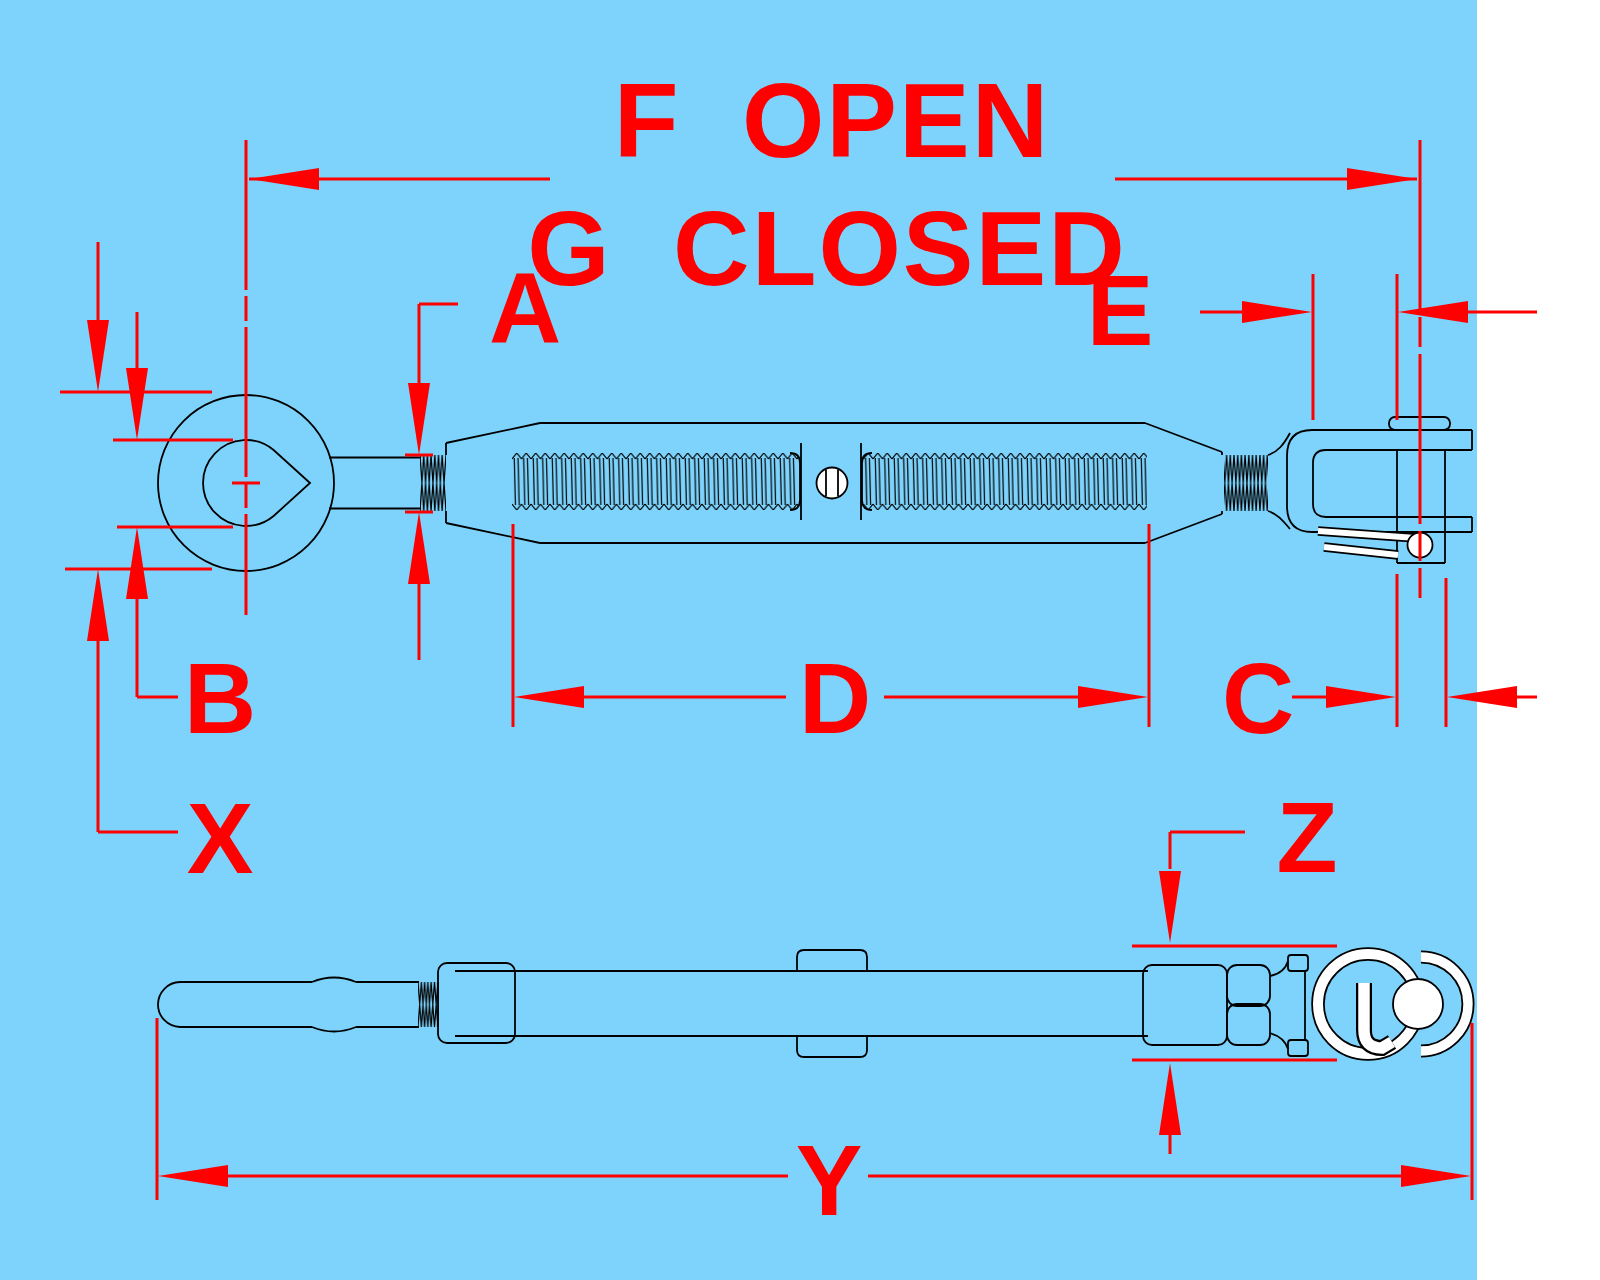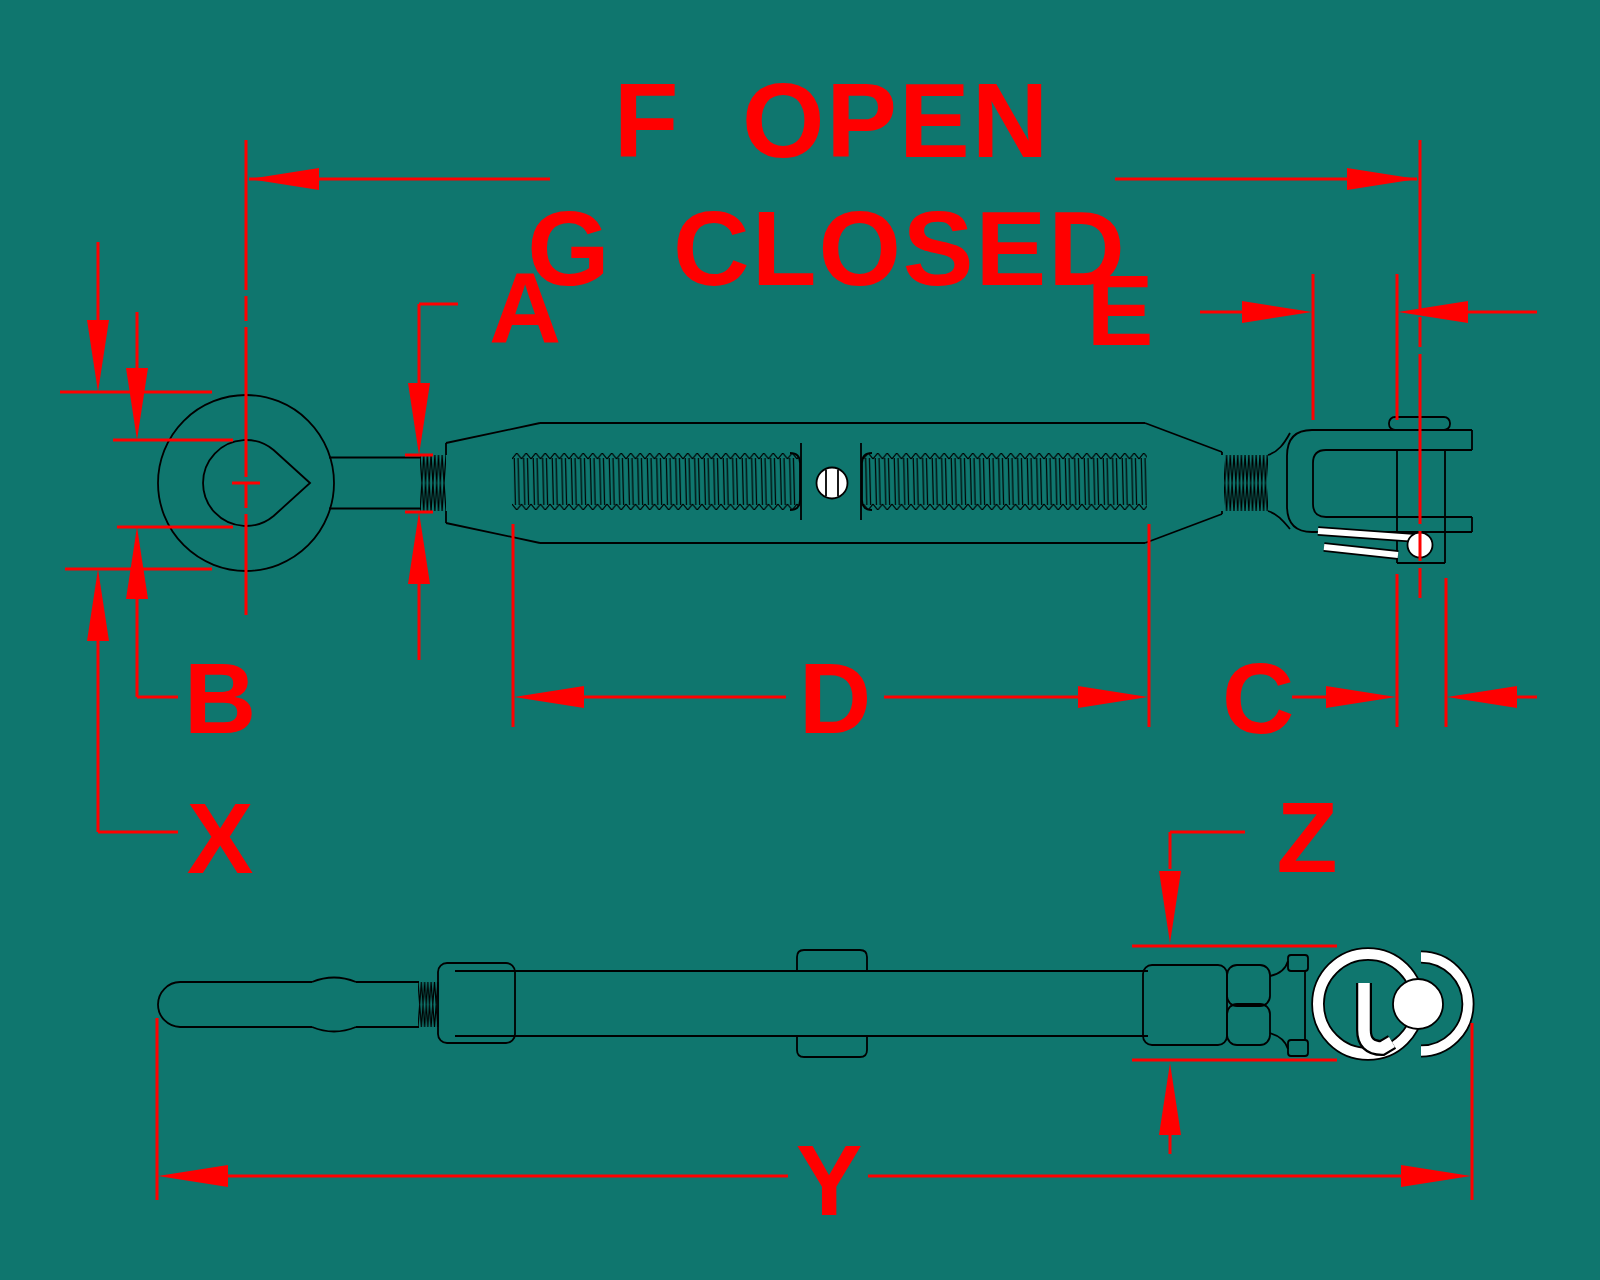--- a/index.html
+++ b/index.html
@@ -1,16 +1,16 @@
 <!DOCTYPE html>
 <html><head>
 <meta charset="utf-8">
 <style>
   html,body{margin:0;padding:0;background:#ffffff;}
-  .page{width:1600px;height:1280px;background:#0f766e;position:relative;font-family:"Liberation Sans",sans-serif;}
+  .page{width:1477px;height:1280px;background:#7dd3fc;position:relative;font-family:"Liberation Sans",sans-serif;}
   svg{display:block;}
   .bk{stroke:#000000;stroke-width:1.8;fill:none;}
   .bkf{stroke:#000000;stroke-width:1.8;fill:#ffffff;}
   .rl{stroke:#ff0000;stroke-width:3;fill:none;}
   .rf{fill:#ff0000;stroke:none;}
   .rtxt{fill:#ff0000;font-family:"Liberation Sans",sans-serif;font-weight:bold;}
   .big{font-size:100px;}
   .row{font-size:106px;word-spacing:30px;letter-spacing:2px;}
   .tube{stroke:#000000;fill:none;}
   .tubew{stroke:#ffffff;fill:none;}

